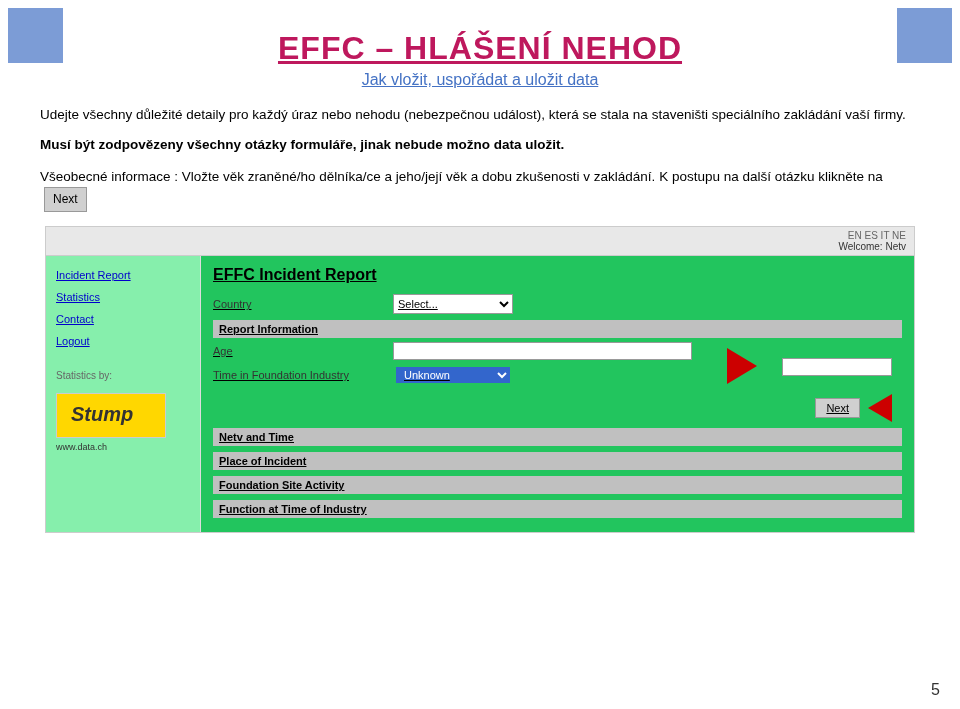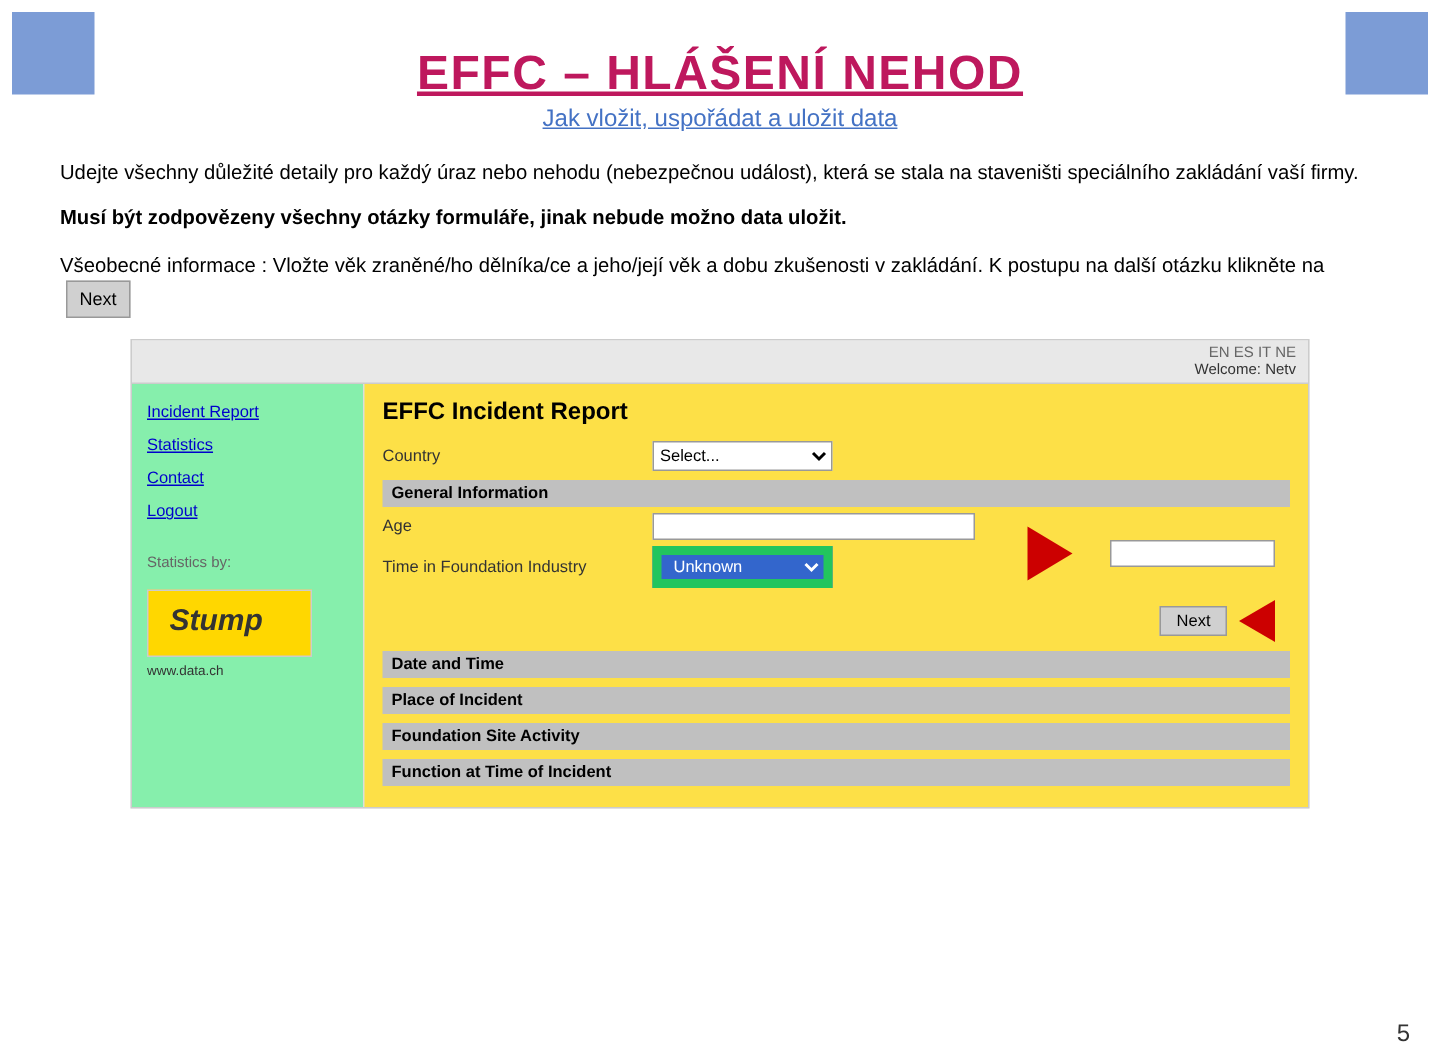--- a/index.html
+++ b/index.html
@@ -84,21 +84,21 @@
       font-size: 12px;
       color: #000;
       vertical-align: middle;
       margin: 0 4px;
     }
 
     
     .screenshot-container {
       border: 1px solid #ccc;
       background: #f0f0f0;
-      width: 786px;
+      width: 870px;
       margin: 0 auto;
       position: relative;
     }
 
     
     .screenshot-topbar {
       background: #e8e8e8;
       padding: 3px 8px;
       display: flex;
       justify-content: flex-end;
@@ -168,21 +168,22 @@
     .stump-url {
       font-size: 9px;
       color: #333;
       padding: 0 10px;
     }
 
     
     .main-content {
       flex: 1;
       padding: 10px 12px;
-      background: #fde047;
+      background: #22c55e;
+      text-decoration: underline;
     }
     .report-title {
       font-size: 16px;
       font-weight: bold;
       color: #000;
       margin-bottom: 10px;
     }
 
     
     .form-row {
@@ -272,21 +273,21 @@
       bottom: 10px;
       right: 20px;
       font-size: 16px;
       color: #333;
     }
 
     
     .unknown-select {
       background: #3366cc;
       color: #fff;
-      border: 6px solid #22c55e;
+      border: 3px solid #22c55e;
       font-size: 11px;
       padding: 1px 4px;
       width: 120px;
     }
 
     
     .gen-info-row {
       display: flex;
       align-items: center;
       margin-bottom: 4px;
@@ -357,21 +358,21 @@
       <div class="main-content">
         <div class="report-title">EFFC Incident Report</div>
 
         <div class="form-row">
           <div class="form-label">Country</div>
           <select class="form-select">
             <option>Select...</option>
           </select>
         </div>
 
-        <div class="section-header">General Information</div>
+        <div class="section-header">Report Information</div>
 
         <div class="gen-info-row">
           <div class="gen-info-fields">
 
             <div class="form-row">
               <div class="form-label">Age</div>
               <input type="text" class="form-input-text" value="" style="width: 100px; margin-right: 10px;">
             </div>
 
             <div class="form-row">
@@ -387,25 +388,25 @@
           <div style="width:120px;">
             <input type="text" style="width: 110px; height: 18px; border: 1px solid rgb(153, 153, 153);" value="">
           </div>
         </div>
 
         <div class="next-row">
           <div class="next-btn-screenshot">Next</div>
           <div class="red-arrow-left"></div>
         </div>
 
-        <div class="section-header">Date and Time</div>
+        <div class="section-header">Netv and Time</div>
 
         <div class="section-header">Place of Incident</div>
 
         <div class="section-header">Foundation Site Activity</div>
 
-        <div class="section-header">Function at Time of Incident</div>
+        <div class="section-header">Function at Time of Industry</div>
       </div>
     </div>
   </div>
 </div>
 
 <div class="page-number">5</div>
 
 </body></html>

